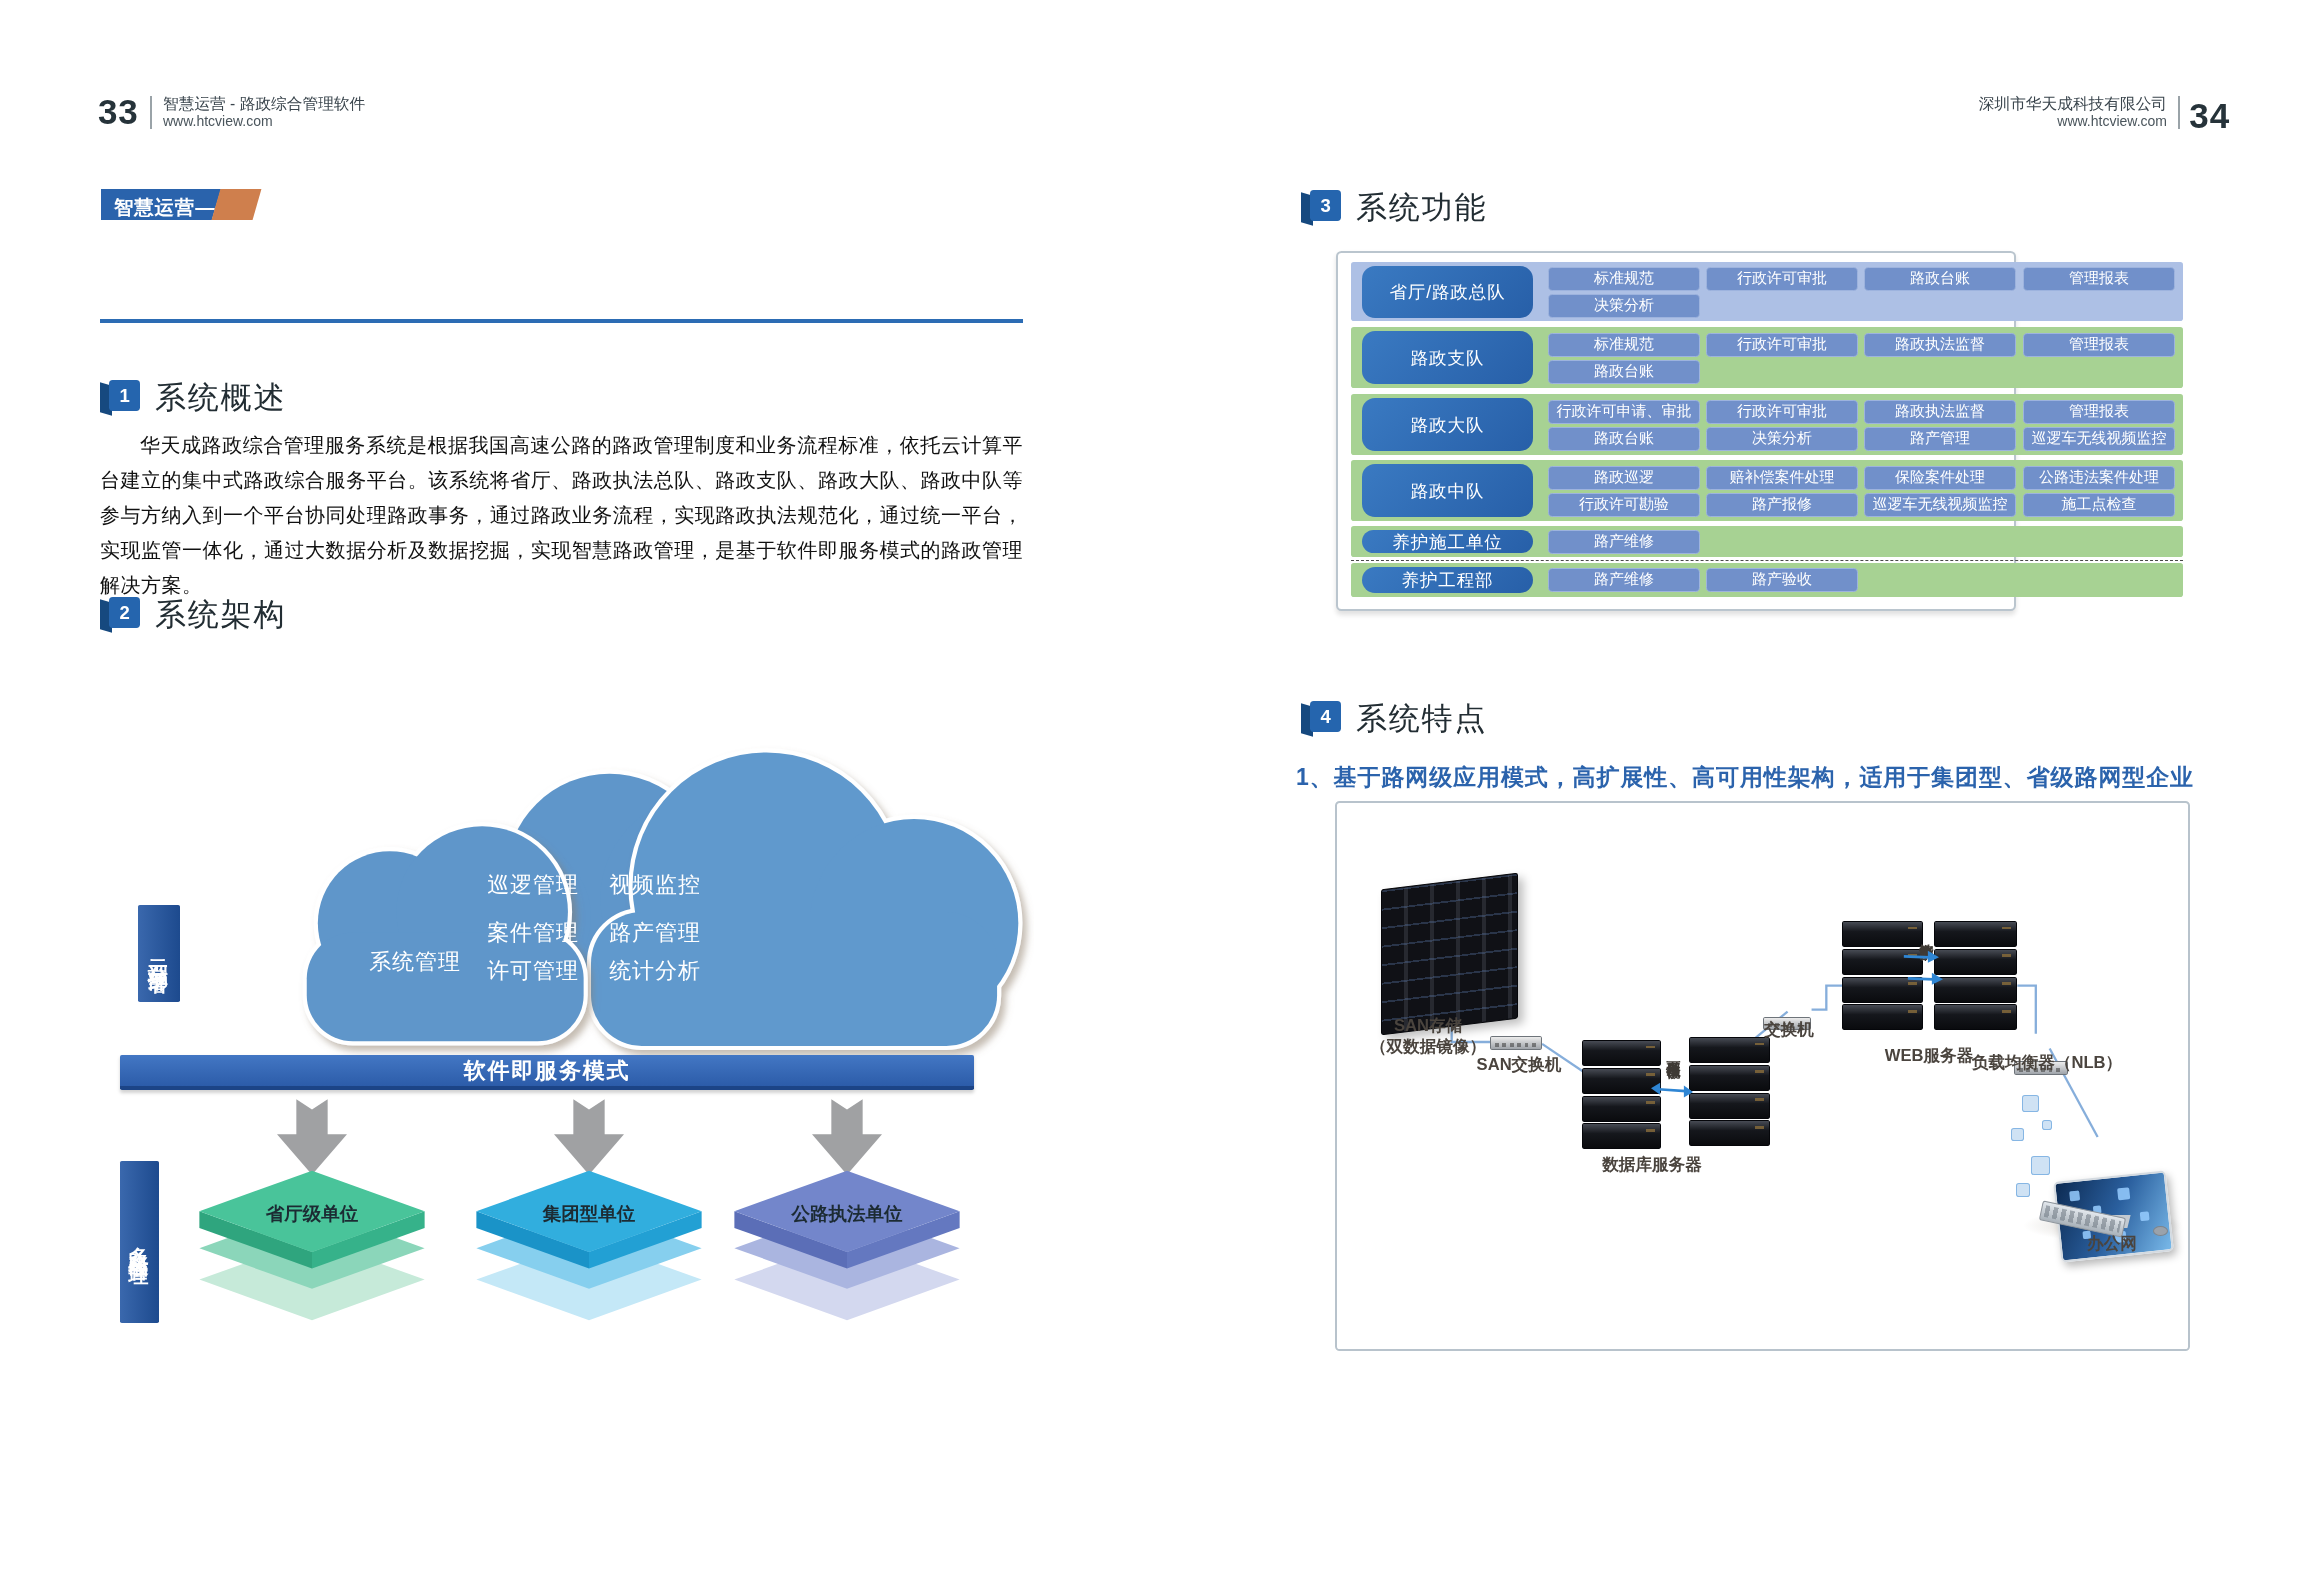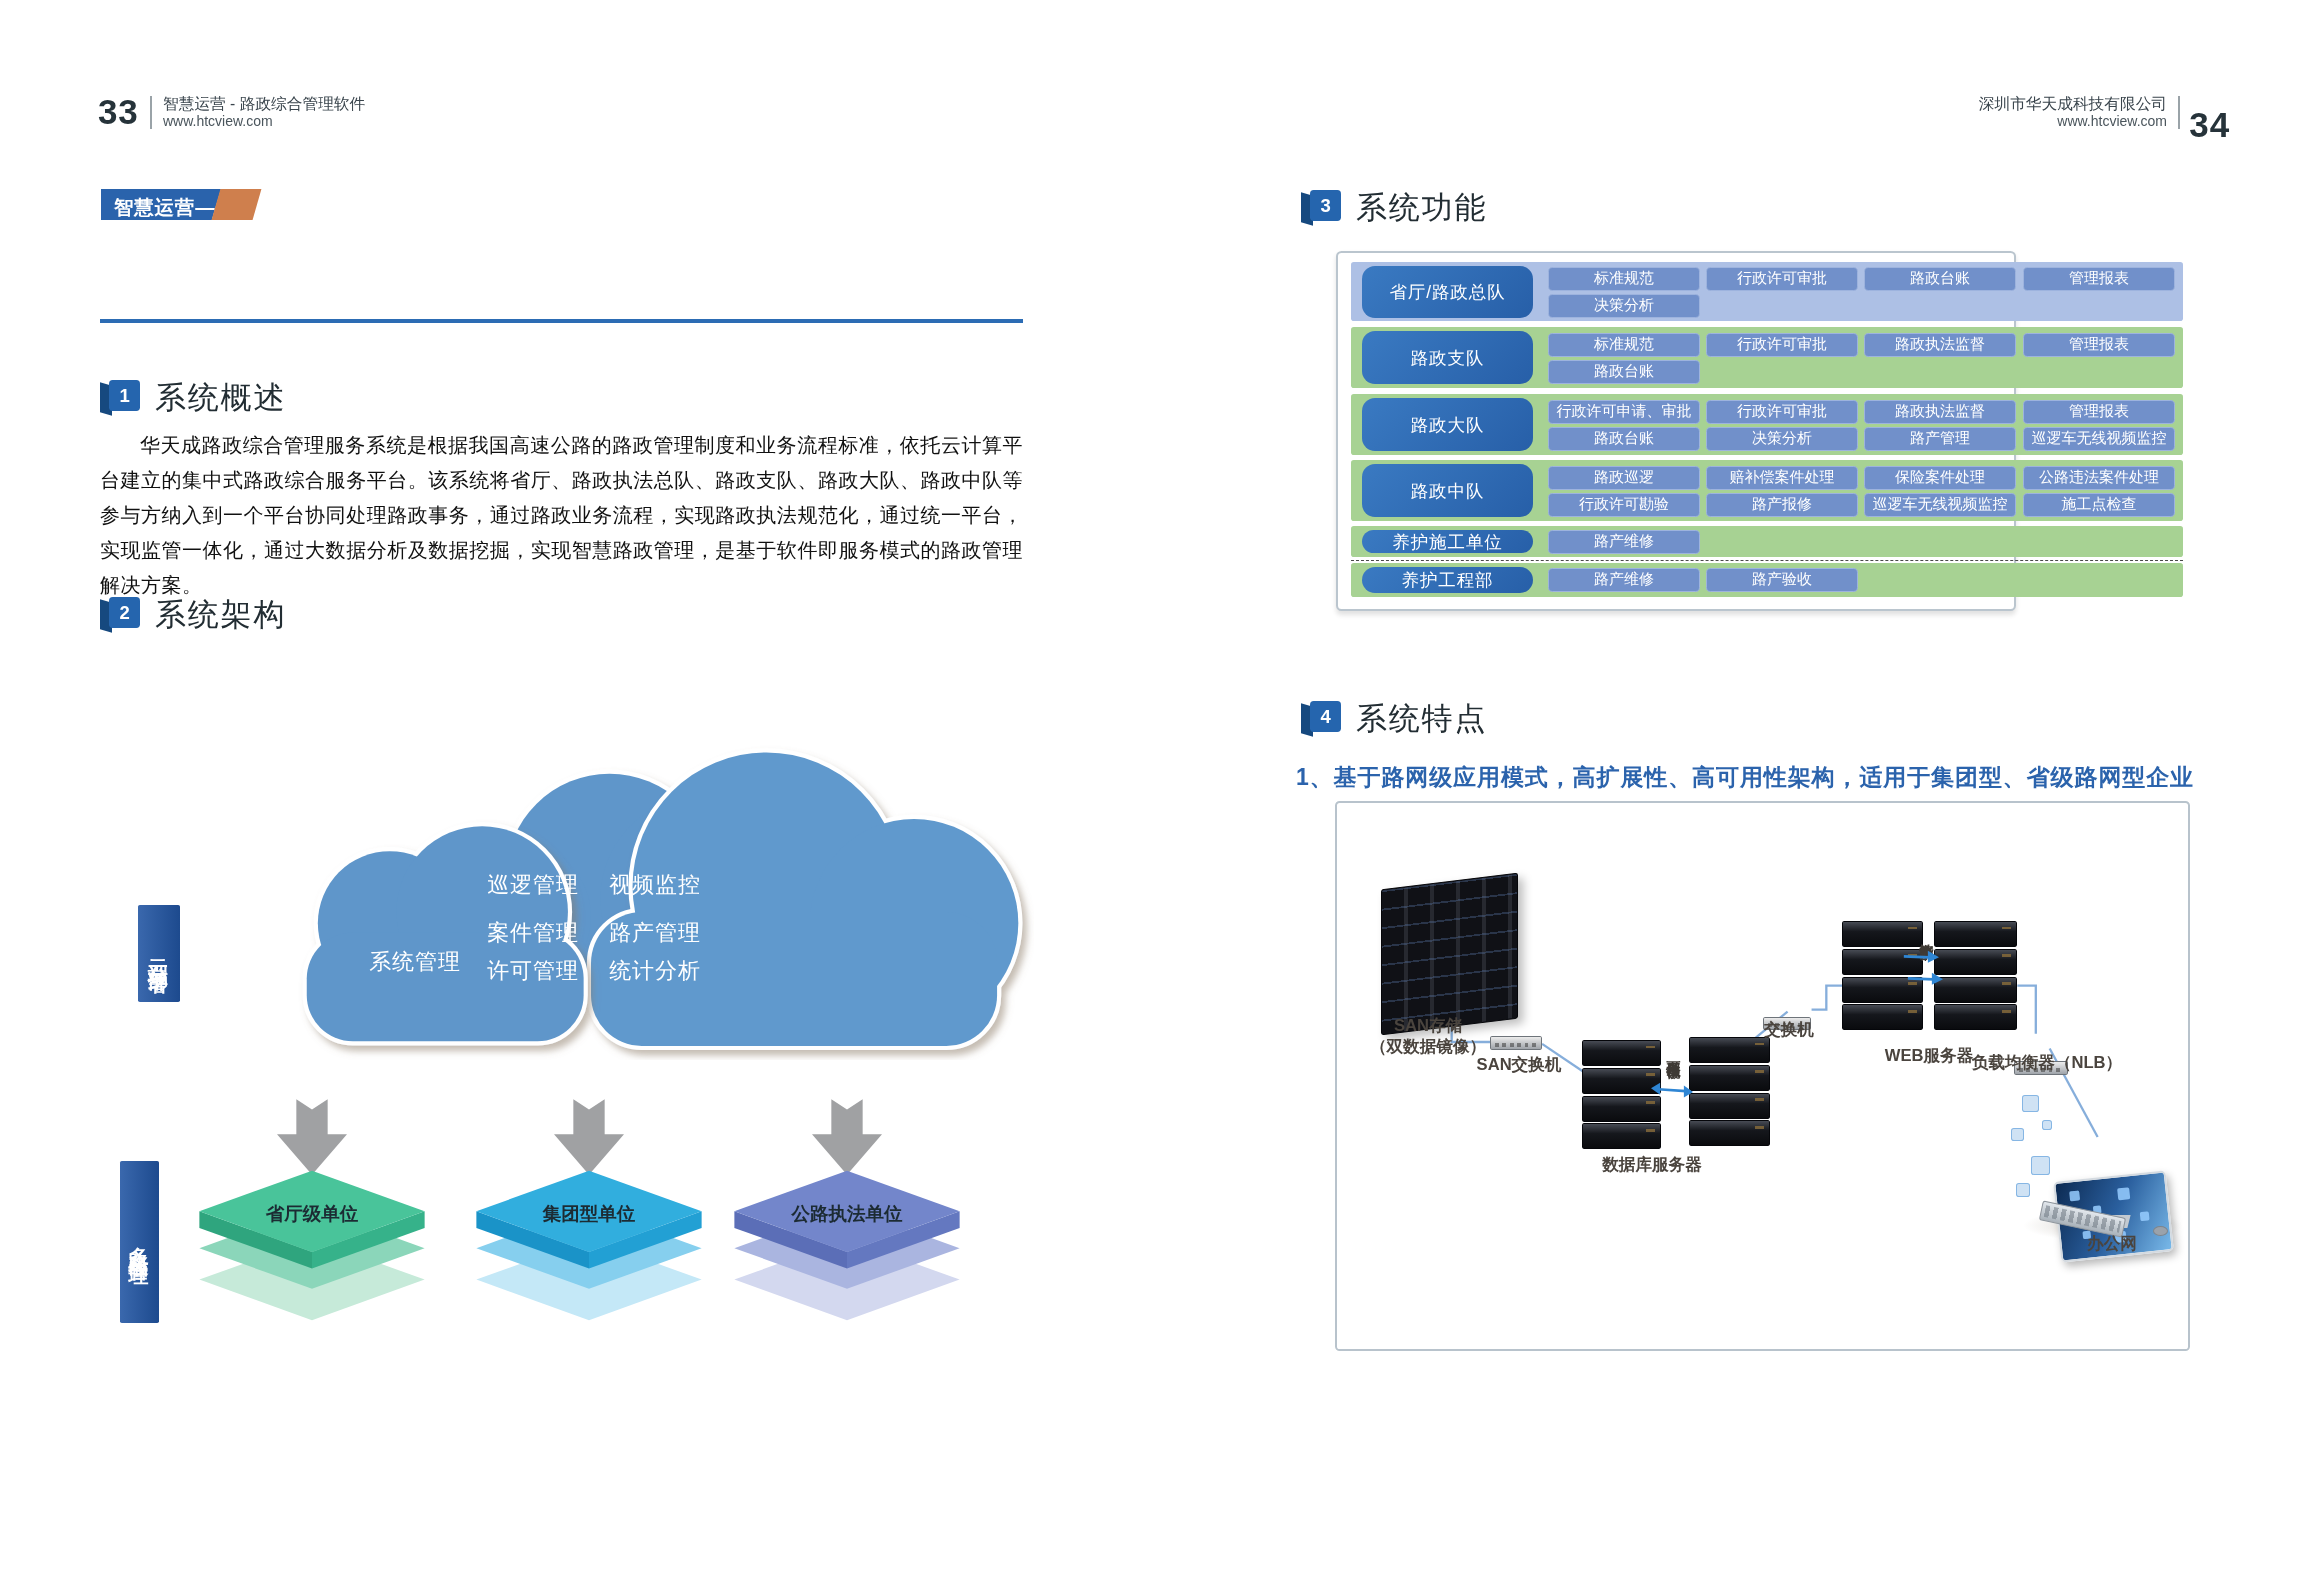--- a/index.html
+++ b/index.html
@@ -156,20 +156,23 @@
     <span class="abs cloud-label" style="left:533px;top:305px">案件管理</span>
     <span class="abs cloud-label" style="left:533px;top:343px">许可管理</span>
     <span class="abs cloud-label" style="left:655px;top:257px">视频监控</span>
     <span class="abs cloud-label" style="left:655px;top:305px">路产管理</span>
     <span class="abs cloud-label" style="left:655px;top:343px">统计分析</span>
 
     <div class="abs vbar" style="left:138px;top:277px;width:42px;height:97px">
       <span>云端部署</span>
     </div>
 
+    <div class="abs saas-bar" style="left:120px;top:427px;width:854px;height:35px">
+      <span>软件即服务模式</span>
+    </div>
 
     <svg class="abs" style="left:277px;top:471px" width="70" height="78" viewBox="0 0 76 84">
       <polygon points="21,0 38,11 55,0 55,38 76,38 38,82 0,38 21,38" fill="#a0a1a3"></polygon>
       </svg>
     <svg class="abs" style="left:554px;top:471px" width="70" height="78" viewBox="0 0 76 84">
       <polygon points="21,0 38,11 55,0 55,38 76,38 38,82 0,38 21,38" fill="#a0a1a3"></polygon>
       </svg>
     <svg class="abs" style="left:812px;top:471px" width="70" height="78" viewBox="0 0 76 84">
       <polygon points="21,0 38,11 55,0 55,38 76,38 38,82 0,38 21,38" fill="#a0a1a3"></polygon>
       </svg>
@@ -204,21 +207,21 @@
     <span class="abs stack-label" style="left:847px;top:585px">公路执法单位</span>
   </div>
 </div>
 
 <div class="abs" style="left:1161px;top:0;width:1161px;height:1587px">
 
   <div class="abs" style="left:794px;top:92px;width:332px;height:41px">
     <span class="abs hd-t1" style="right:120px;top:1.8px">深圳市华天成科技有限公司</span>
     <span class="abs hd-t2" style="right:120px;top:21px">www.htcview.com</span>
     <div class="abs hd-div" style="right:107px;top:3.7px;height:33px"></div>
-    <span class="abs pagenum" style="right:57px;top:13px">34</span>
+    <span class="abs pagenum" style="right:57px;top:4px">34</span>
   </div>
 
   <div class="abs sec" style="left:140px;top:187px">
     <span class="sec-ico">
       <span class="flag"></span>
         <span class="num">3</span>
     </span>
     <span class="sec-title">系统功能</span>
   </div>
 

